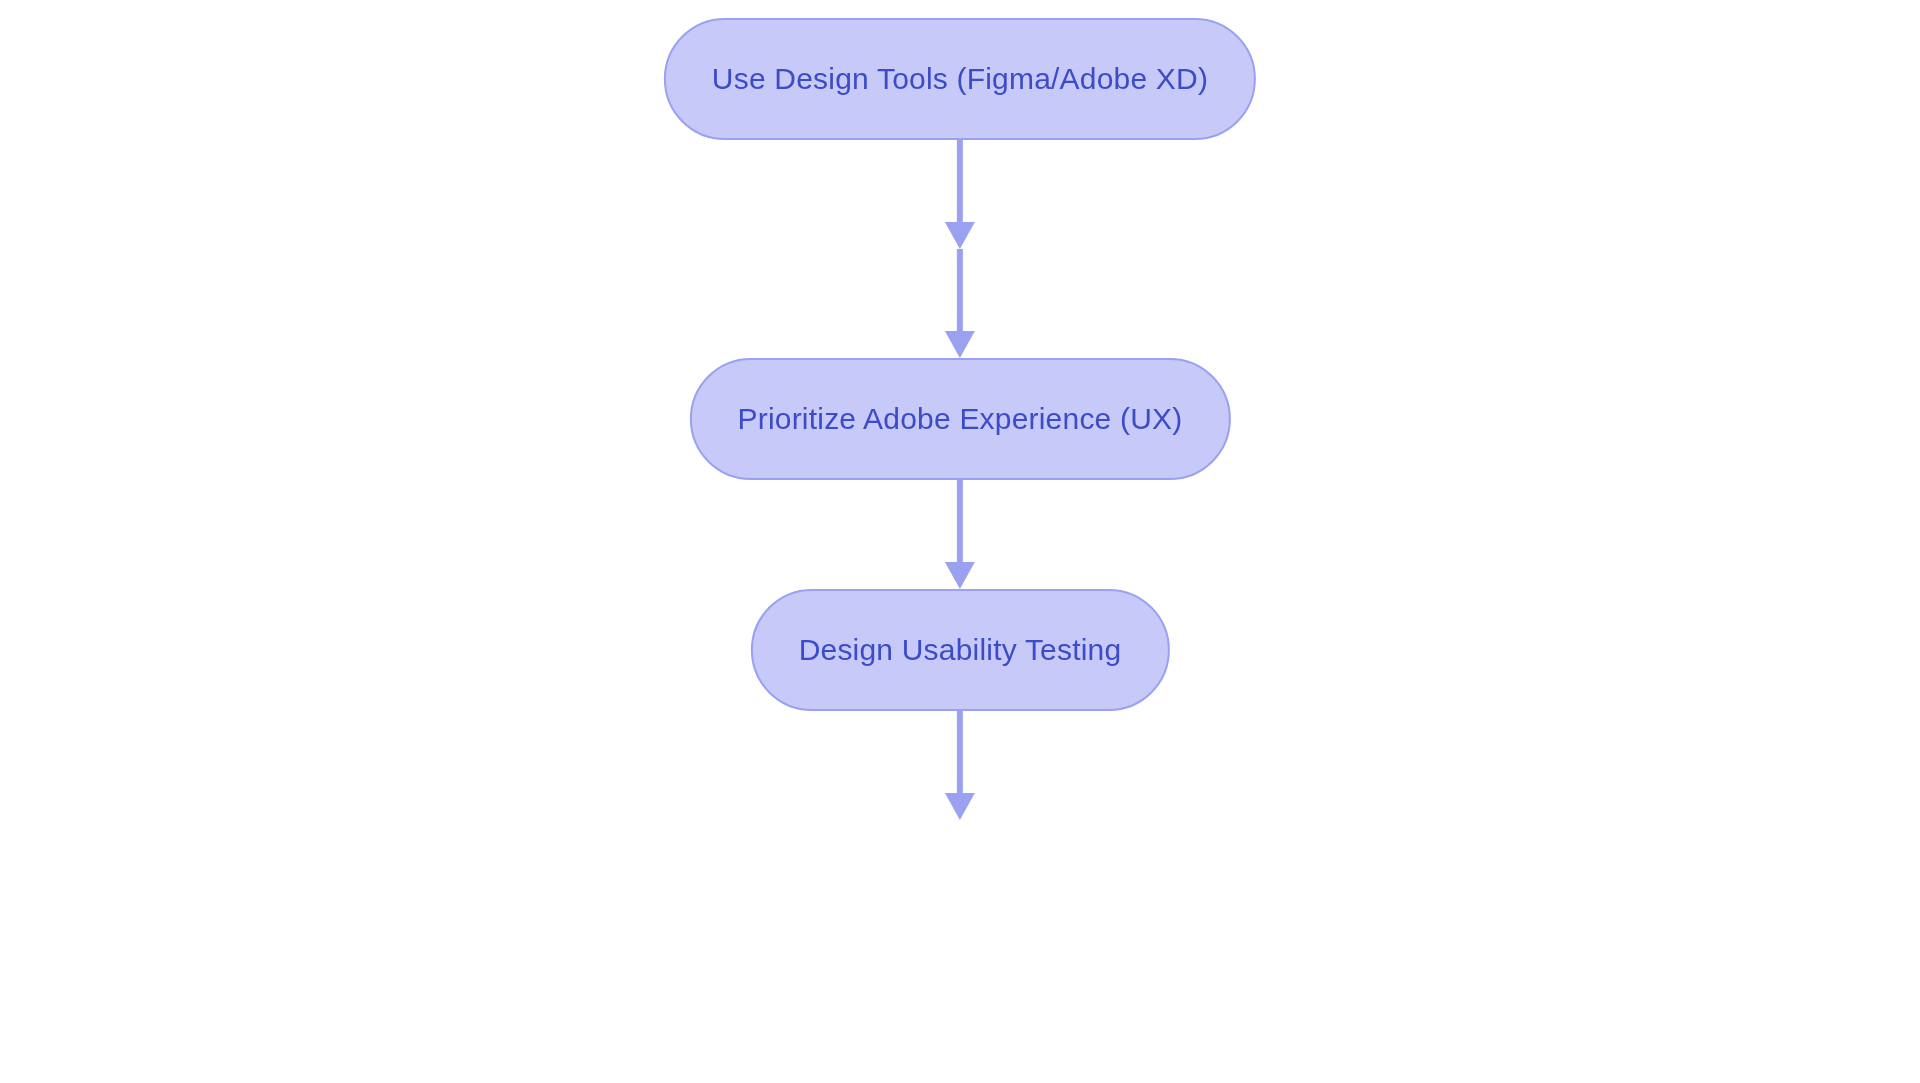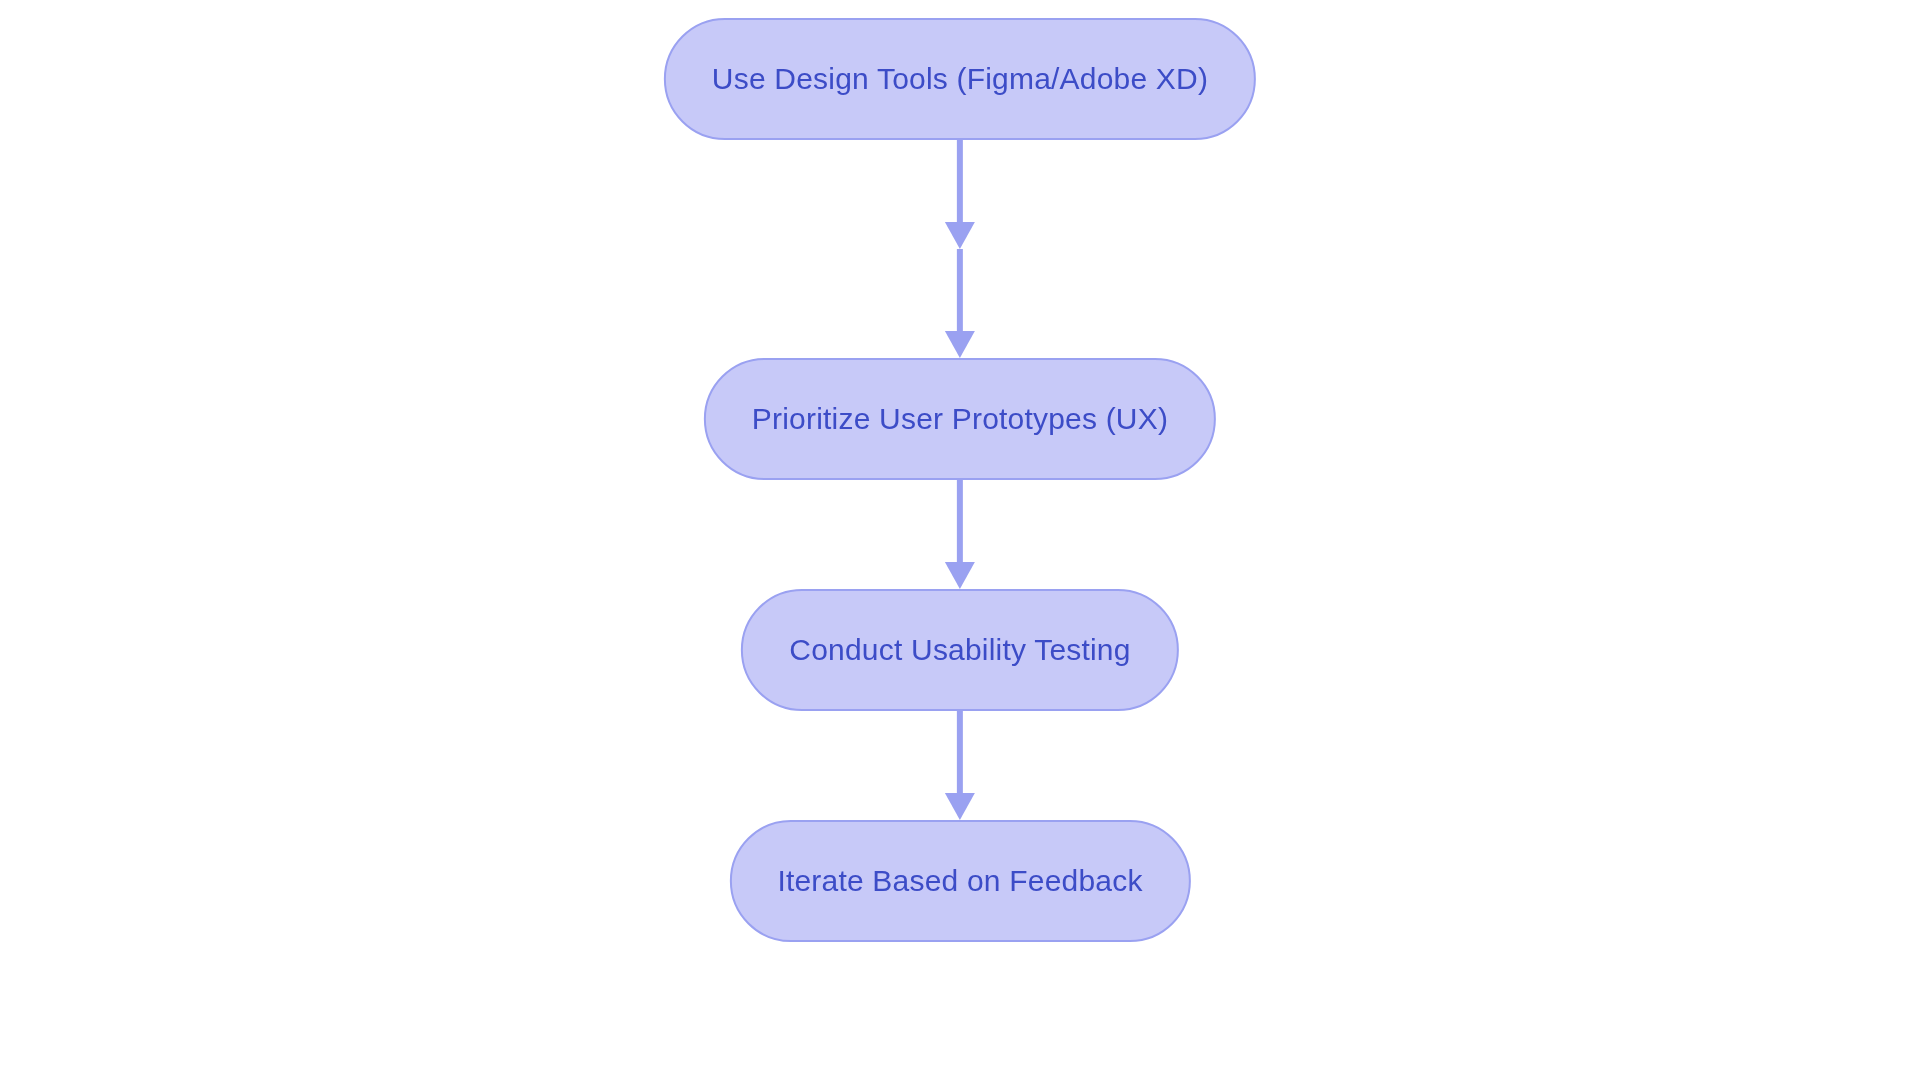--- a/index.html
+++ b/index.html
@@ -75,35 +75,32 @@
       <div class="arrow-head"></div>
     </div>
 
 
     <div class="connector">
       <div class="arrow-line"></div>
       <div class="arrow-head"></div>
     </div>
 
     <div class="node">
-      <span class="node-label">Prioritize User Prototypes (UX)</span>
+      <span class="node-label">Prioritize Adobe Experience (UX)</span>
     </div>
 
     <div class="connector">
       <div class="arrow-line"></div>
       <div class="arrow-head"></div>
     </div>
 
     <div class="node">
-      <span class="node-label">Conduct Usability Testing</span>
+      <span class="node-label">Design Usability Testing</span>
     </div>
 
     <div class="connector">
       <div class="arrow-line"></div>
       <div class="arrow-head"></div>
     </div>
 
-    <div class="node">
-      <span class="node-label">Iterate Based on Feedback</span>
-    </div>
 
   </div>
 </div>
 
 </body></html>

